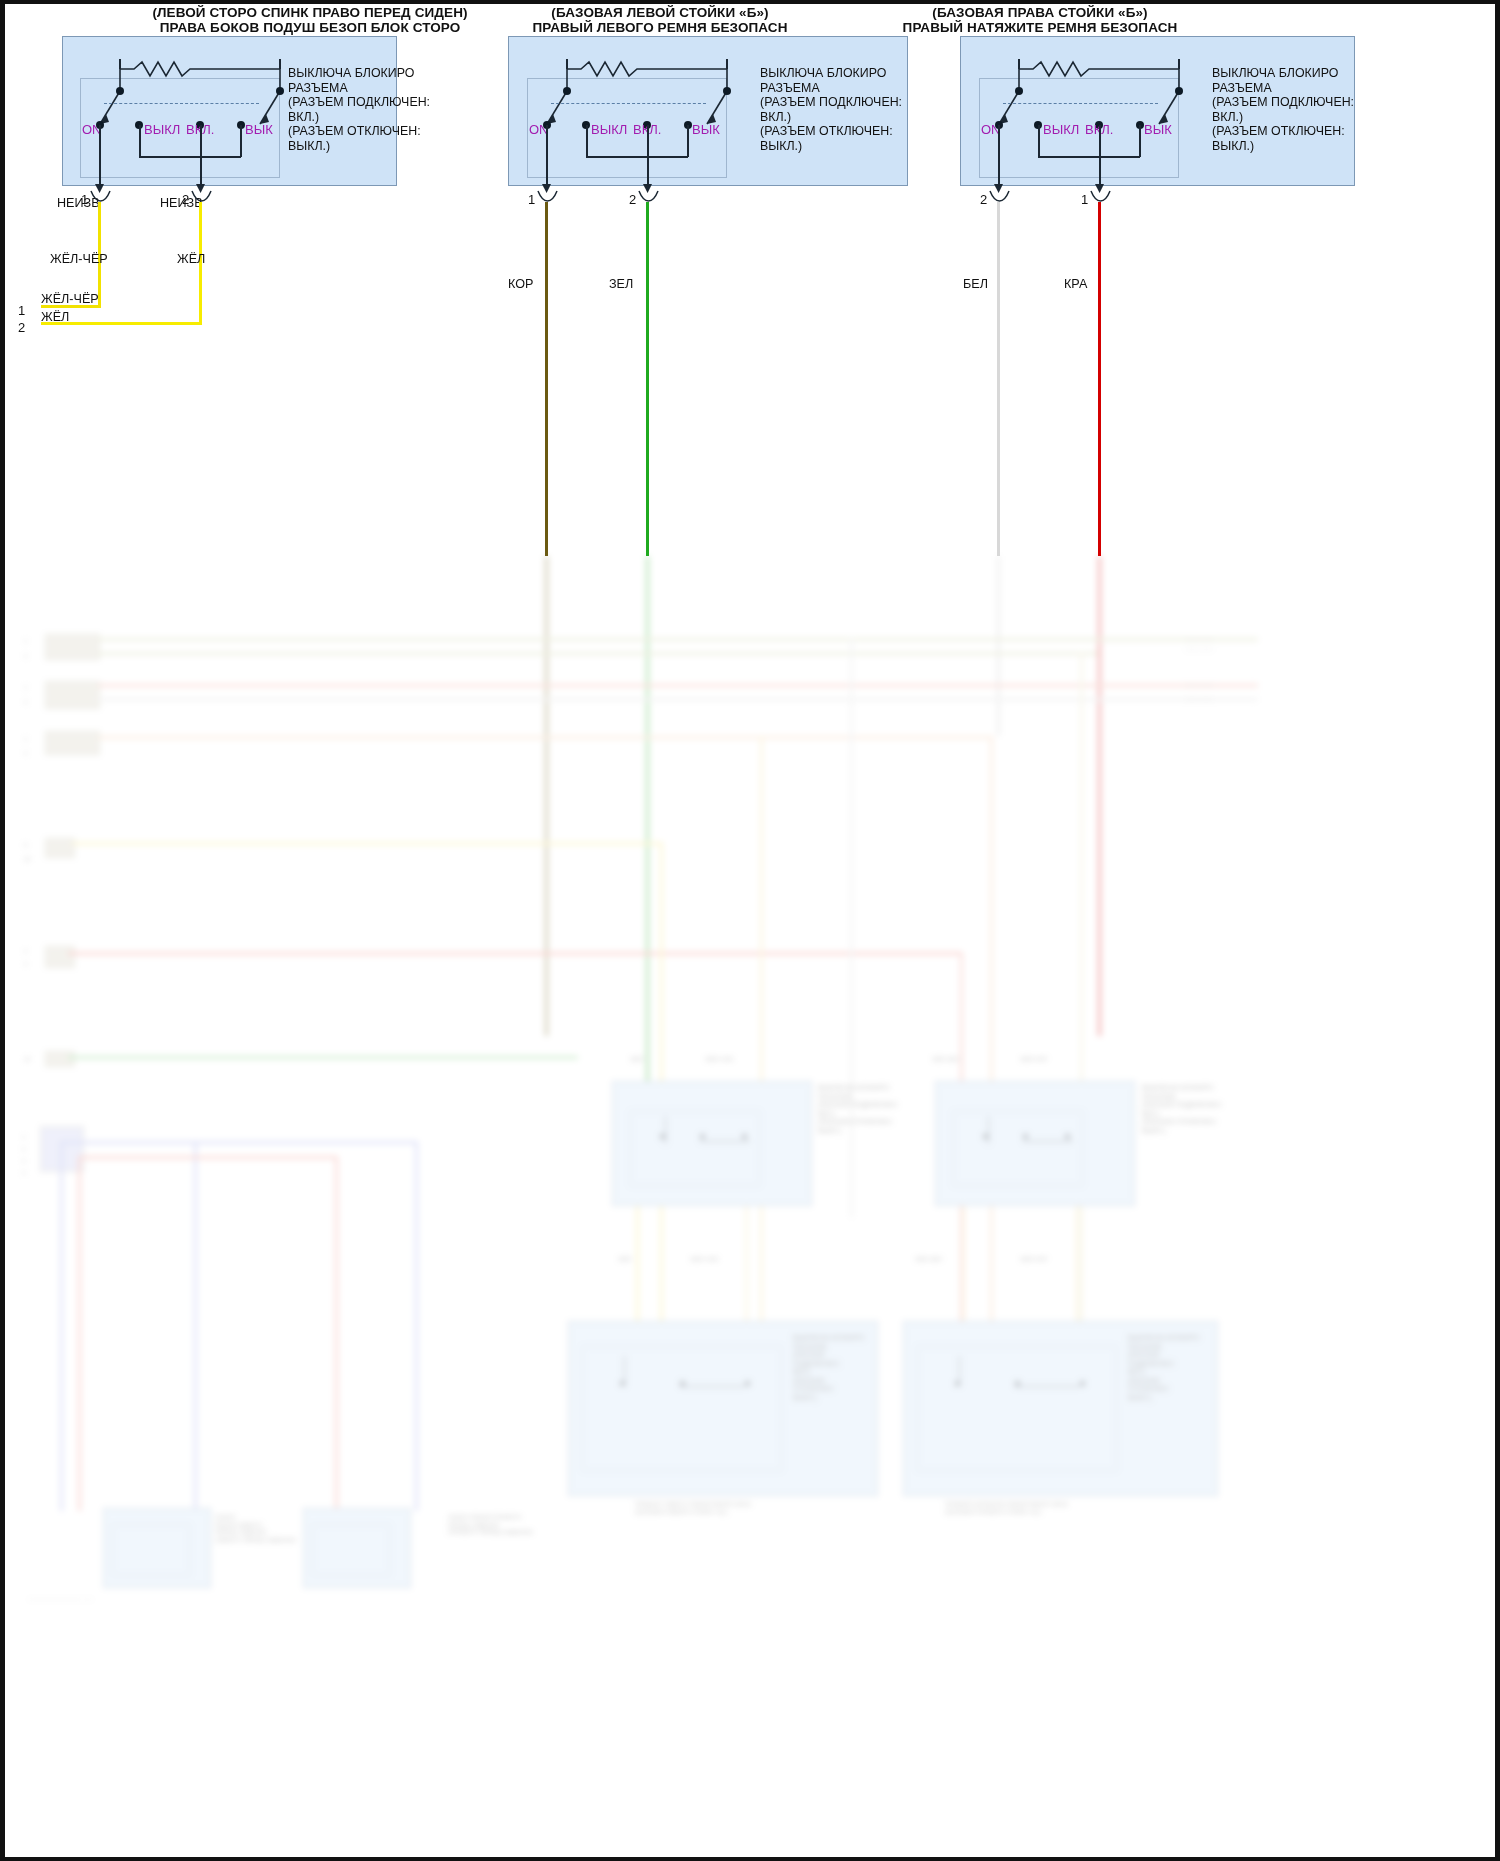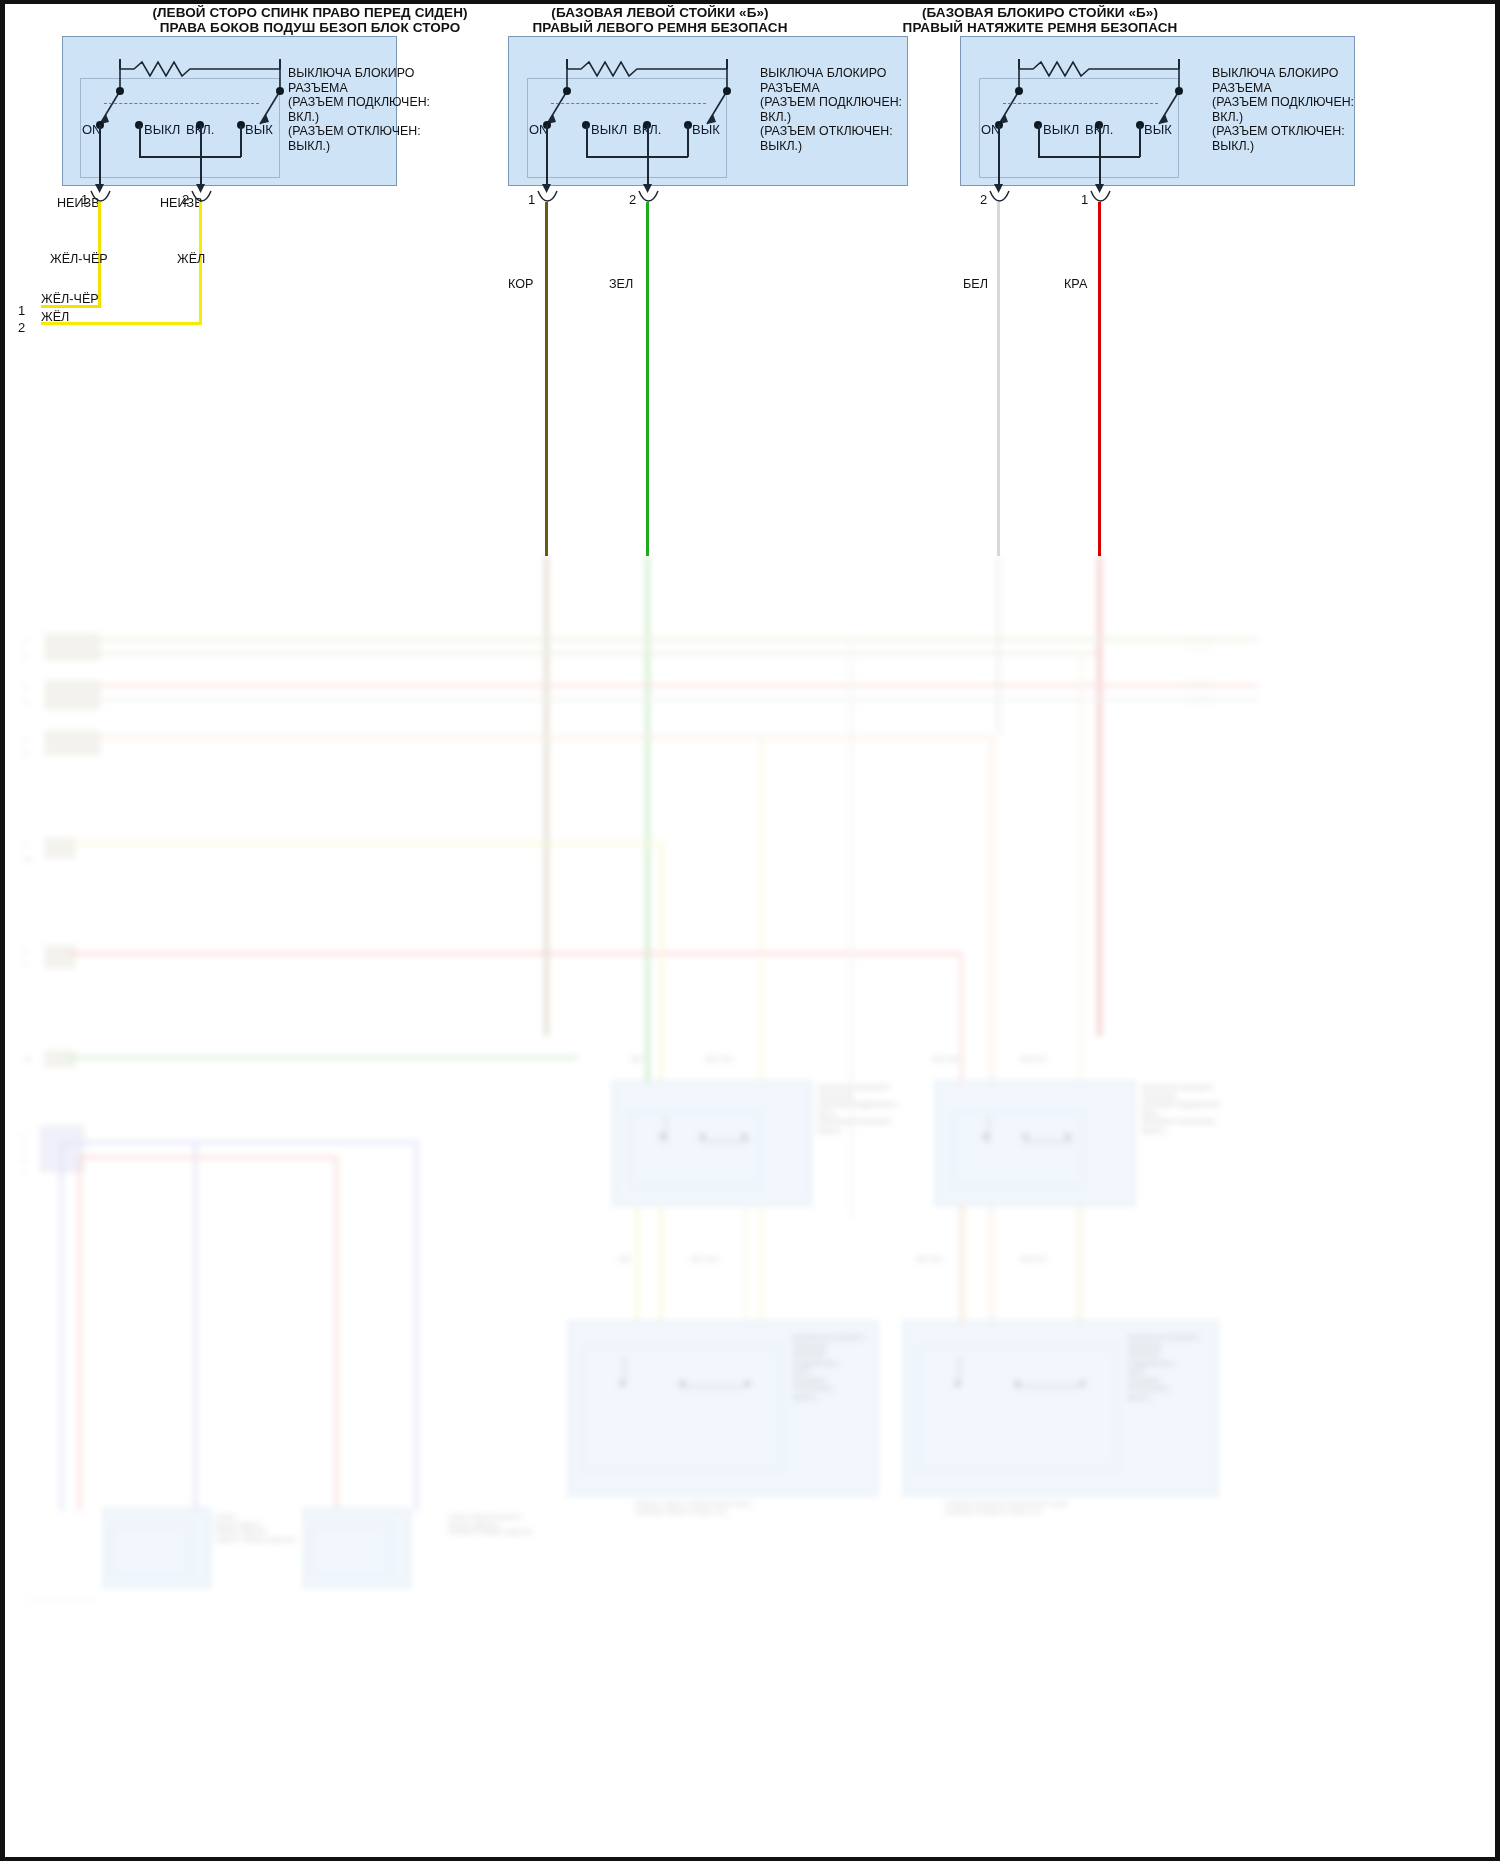--- a/index.html
+++ b/index.html
@@ -26,21 +26,21 @@
   .mod-box{position:absolute;background:#cfe3f7;border:1px solid #7d98b5;box-sizing:border-box;}
   .mod-inner{position:absolute;background:transparent;border:1px solid #9fb6cf;box-sizing:border-box;}
 
   
   .mod-desc{position:absolute;font-size:12.4px;line-height:14.6px;color:#111;white-space:pre;}
 
   
   .ln{position:absolute;background:#1b2733;}
   .dot{position:absolute;width:8px;height:8px;border-radius:50%;background:#0d1a26;}
   .dash{position:absolute;height:0;border-top:1.6px dashed #5b7fa6;}
-  .lbl{position:absolute;font-size:13px;color:#0f172a;white-space:nowrap;}
+  .lbl{position:absolute;font-size:13px;color:#a21caf;white-space:nowrap;}
   .term-num{position:absolute;font-size:13px;color:#111;}
   .wire-name{position:absolute;font-size:12.6px;color:#111;white-space:nowrap;}
 
   .wire{position:absolute;}
   .zz{position:absolute;}
 
   
   .faded{
     position:absolute;left:0;top:556px;width:1500px;height:1305px;
     filter:blur(3.1px) opacity(.30);
@@ -210,21 +210,21 @@
     </svg>
     <span class="term-num" style="left:528px;top:192px;">1</span>
     <span class="term-num" style="left:629px;top:192px;">2</span>
 
     <div class="wire" style="left:544.5px;top:202px;width:3.2px;height:354px;background:#6b5a12;"></div>
     <div class="wire" style="left:645.5px;top:202px;width:3.2px;height:354px;background:#1faa1f;"></div>
 
     <span class="wire-name" style="left:508px;top:277px;">КОР</span>
     <span class="wire-name" style="left:609px;top:277px;">ЗЕЛ</span>
 
-    <div class="mod-header" style="left:800px;top:5px;width:480px;">(БАЗОВАЯ БЛОКИРО СТОЙКИ «Б»)</div>
+    <div class="mod-header" style="left:800px;top:5px;width:480px;">(БАЗОВАЯ ПРАВА СТОЙКИ «Б»)</div>
     <div class="mod-header" style="left:800px;top:20px;width:480px;">ПРАВЫЙ НАТЯЖИТЕ РЕМНЯ БЕЗОПАСН</div>
 
     <div class="mod-box" style="left:960px;top:36px;width:395px;height:150px;"></div>
     <div class="mod-inner" style="left:979px;top:78px;width:200px;height:100px;"></div>
 
     <svg class="zz" style="left:1019px;top:58px;width:160px;height:22px;" viewBox="0 0 160 22">
       <polyline points="0,11 14,11 22,4 30,18 38,4 46,18 54,4 62,18 70,11 160,11" fill="none" stroke="#1b2733" stroke-width="1.6"></polyline>
     </svg>
     <div class="ln" style="left:1018px;top:59px;width:1.6px;height:10px;"></div>
     <div class="ln" style="left:1178px;top:59px;width:1.6px;height:10px;"></div>

